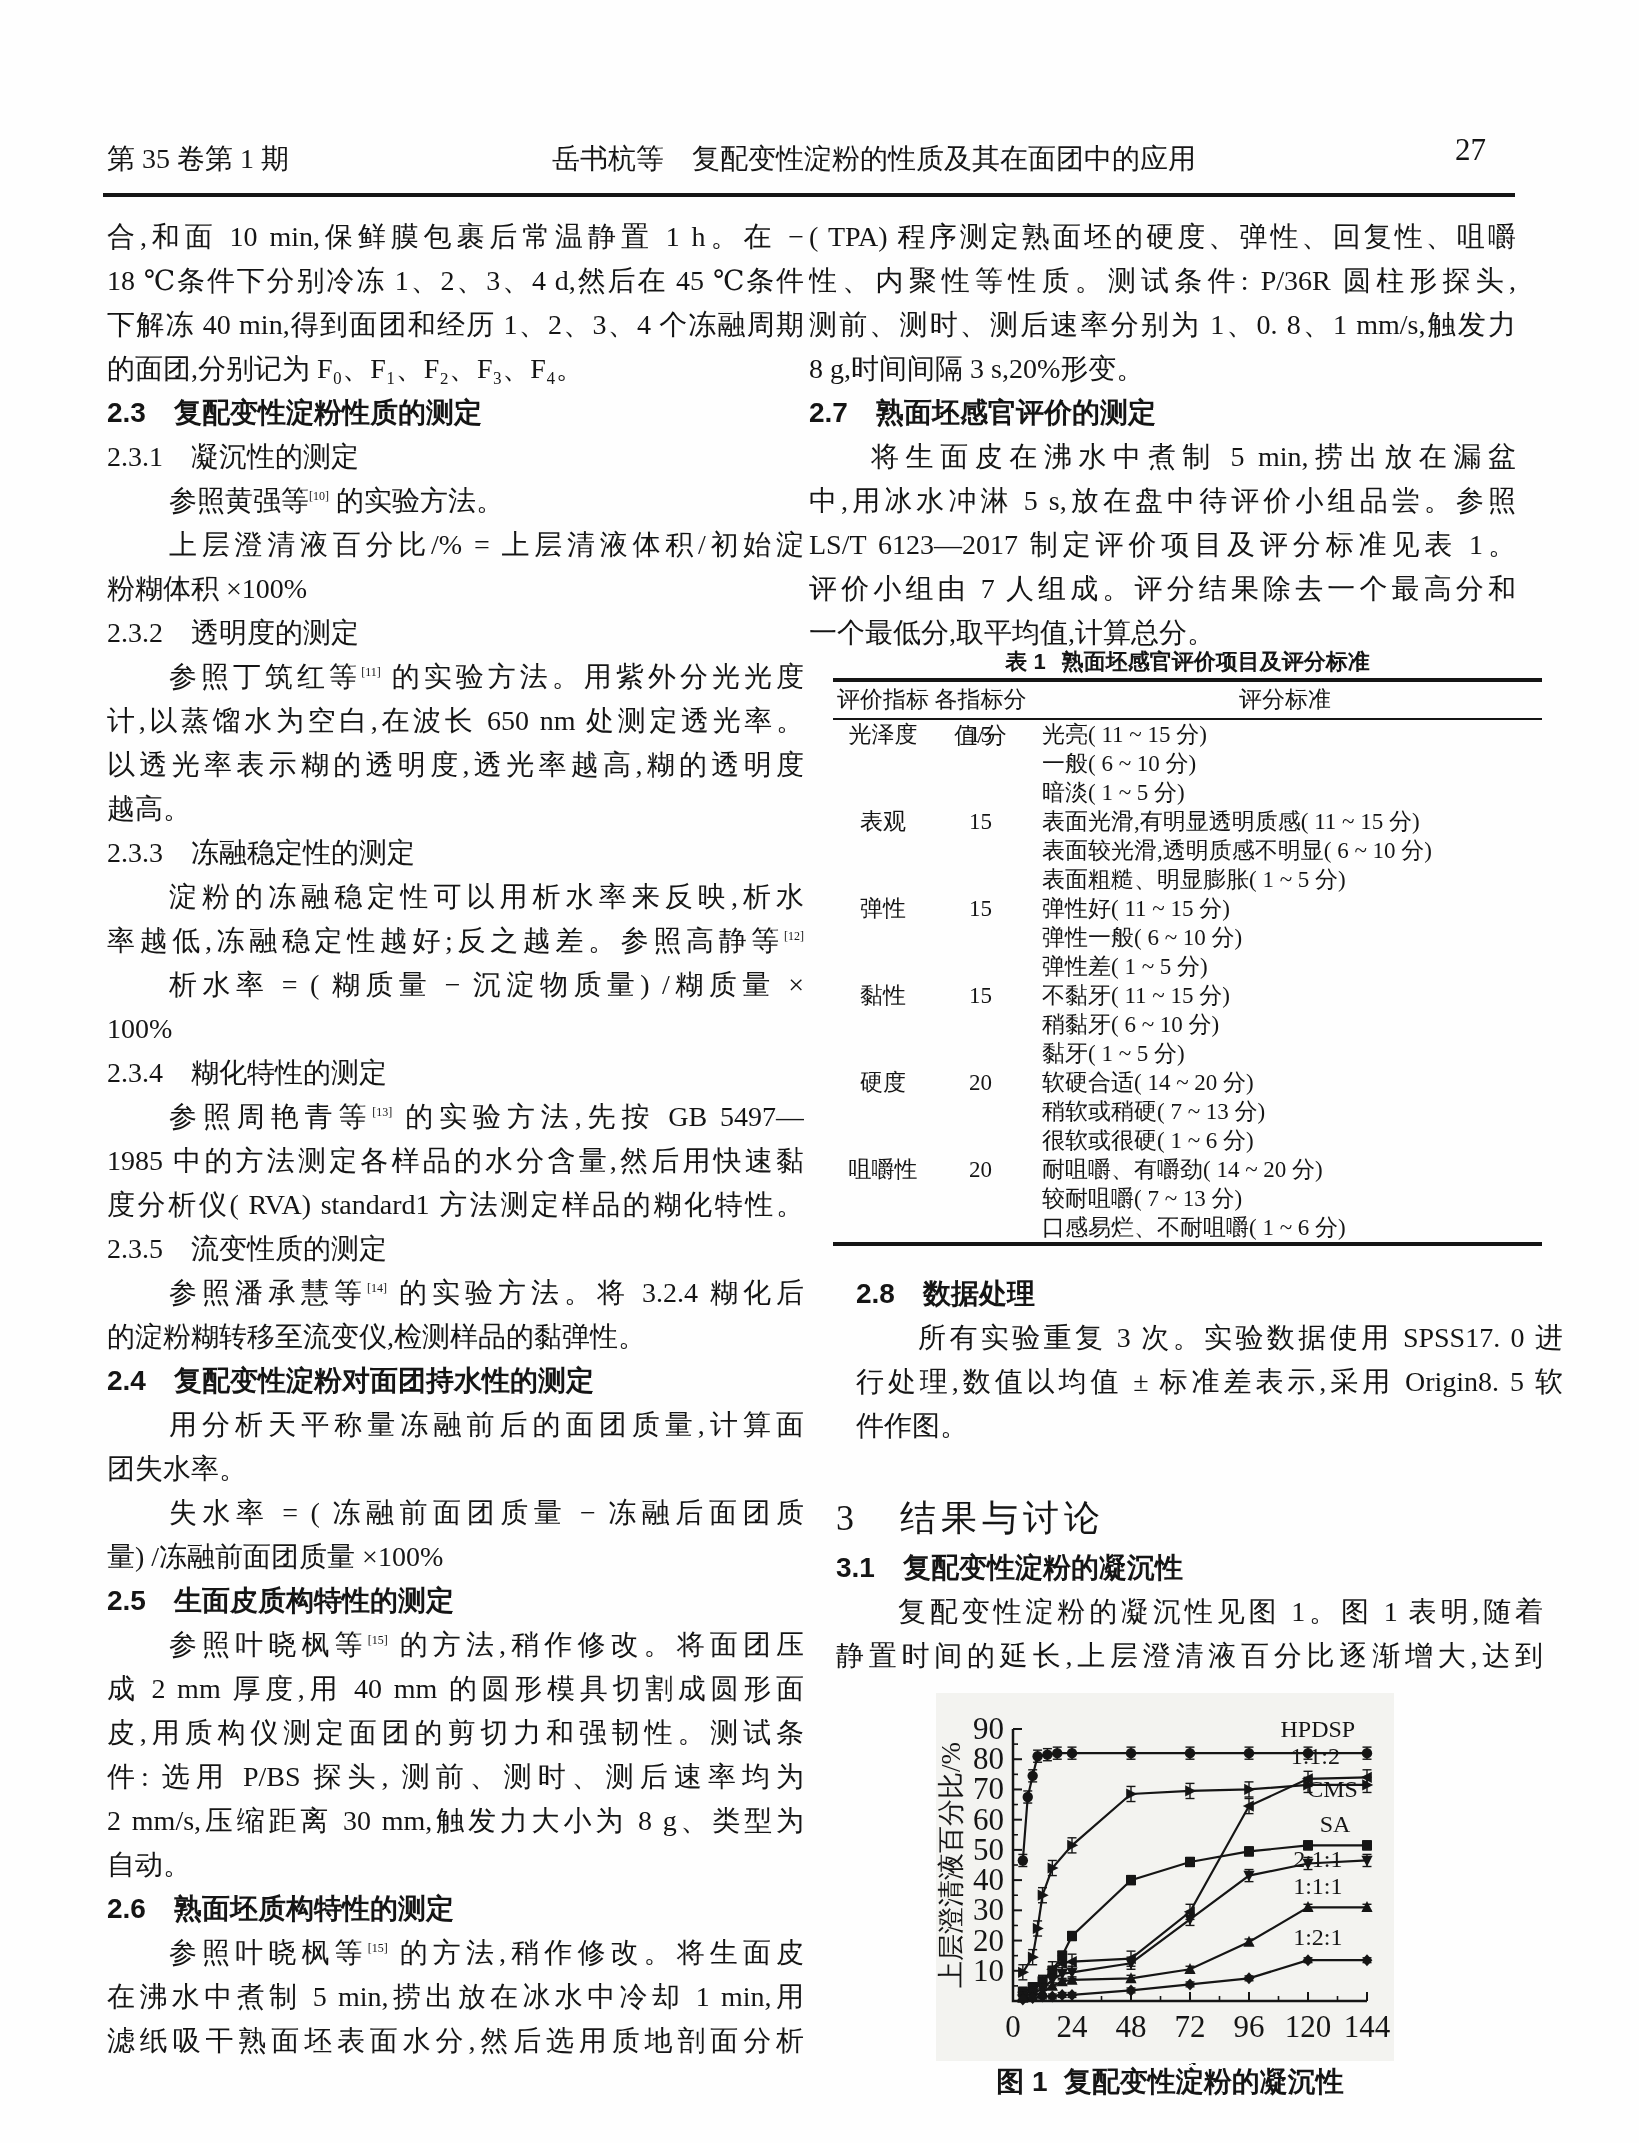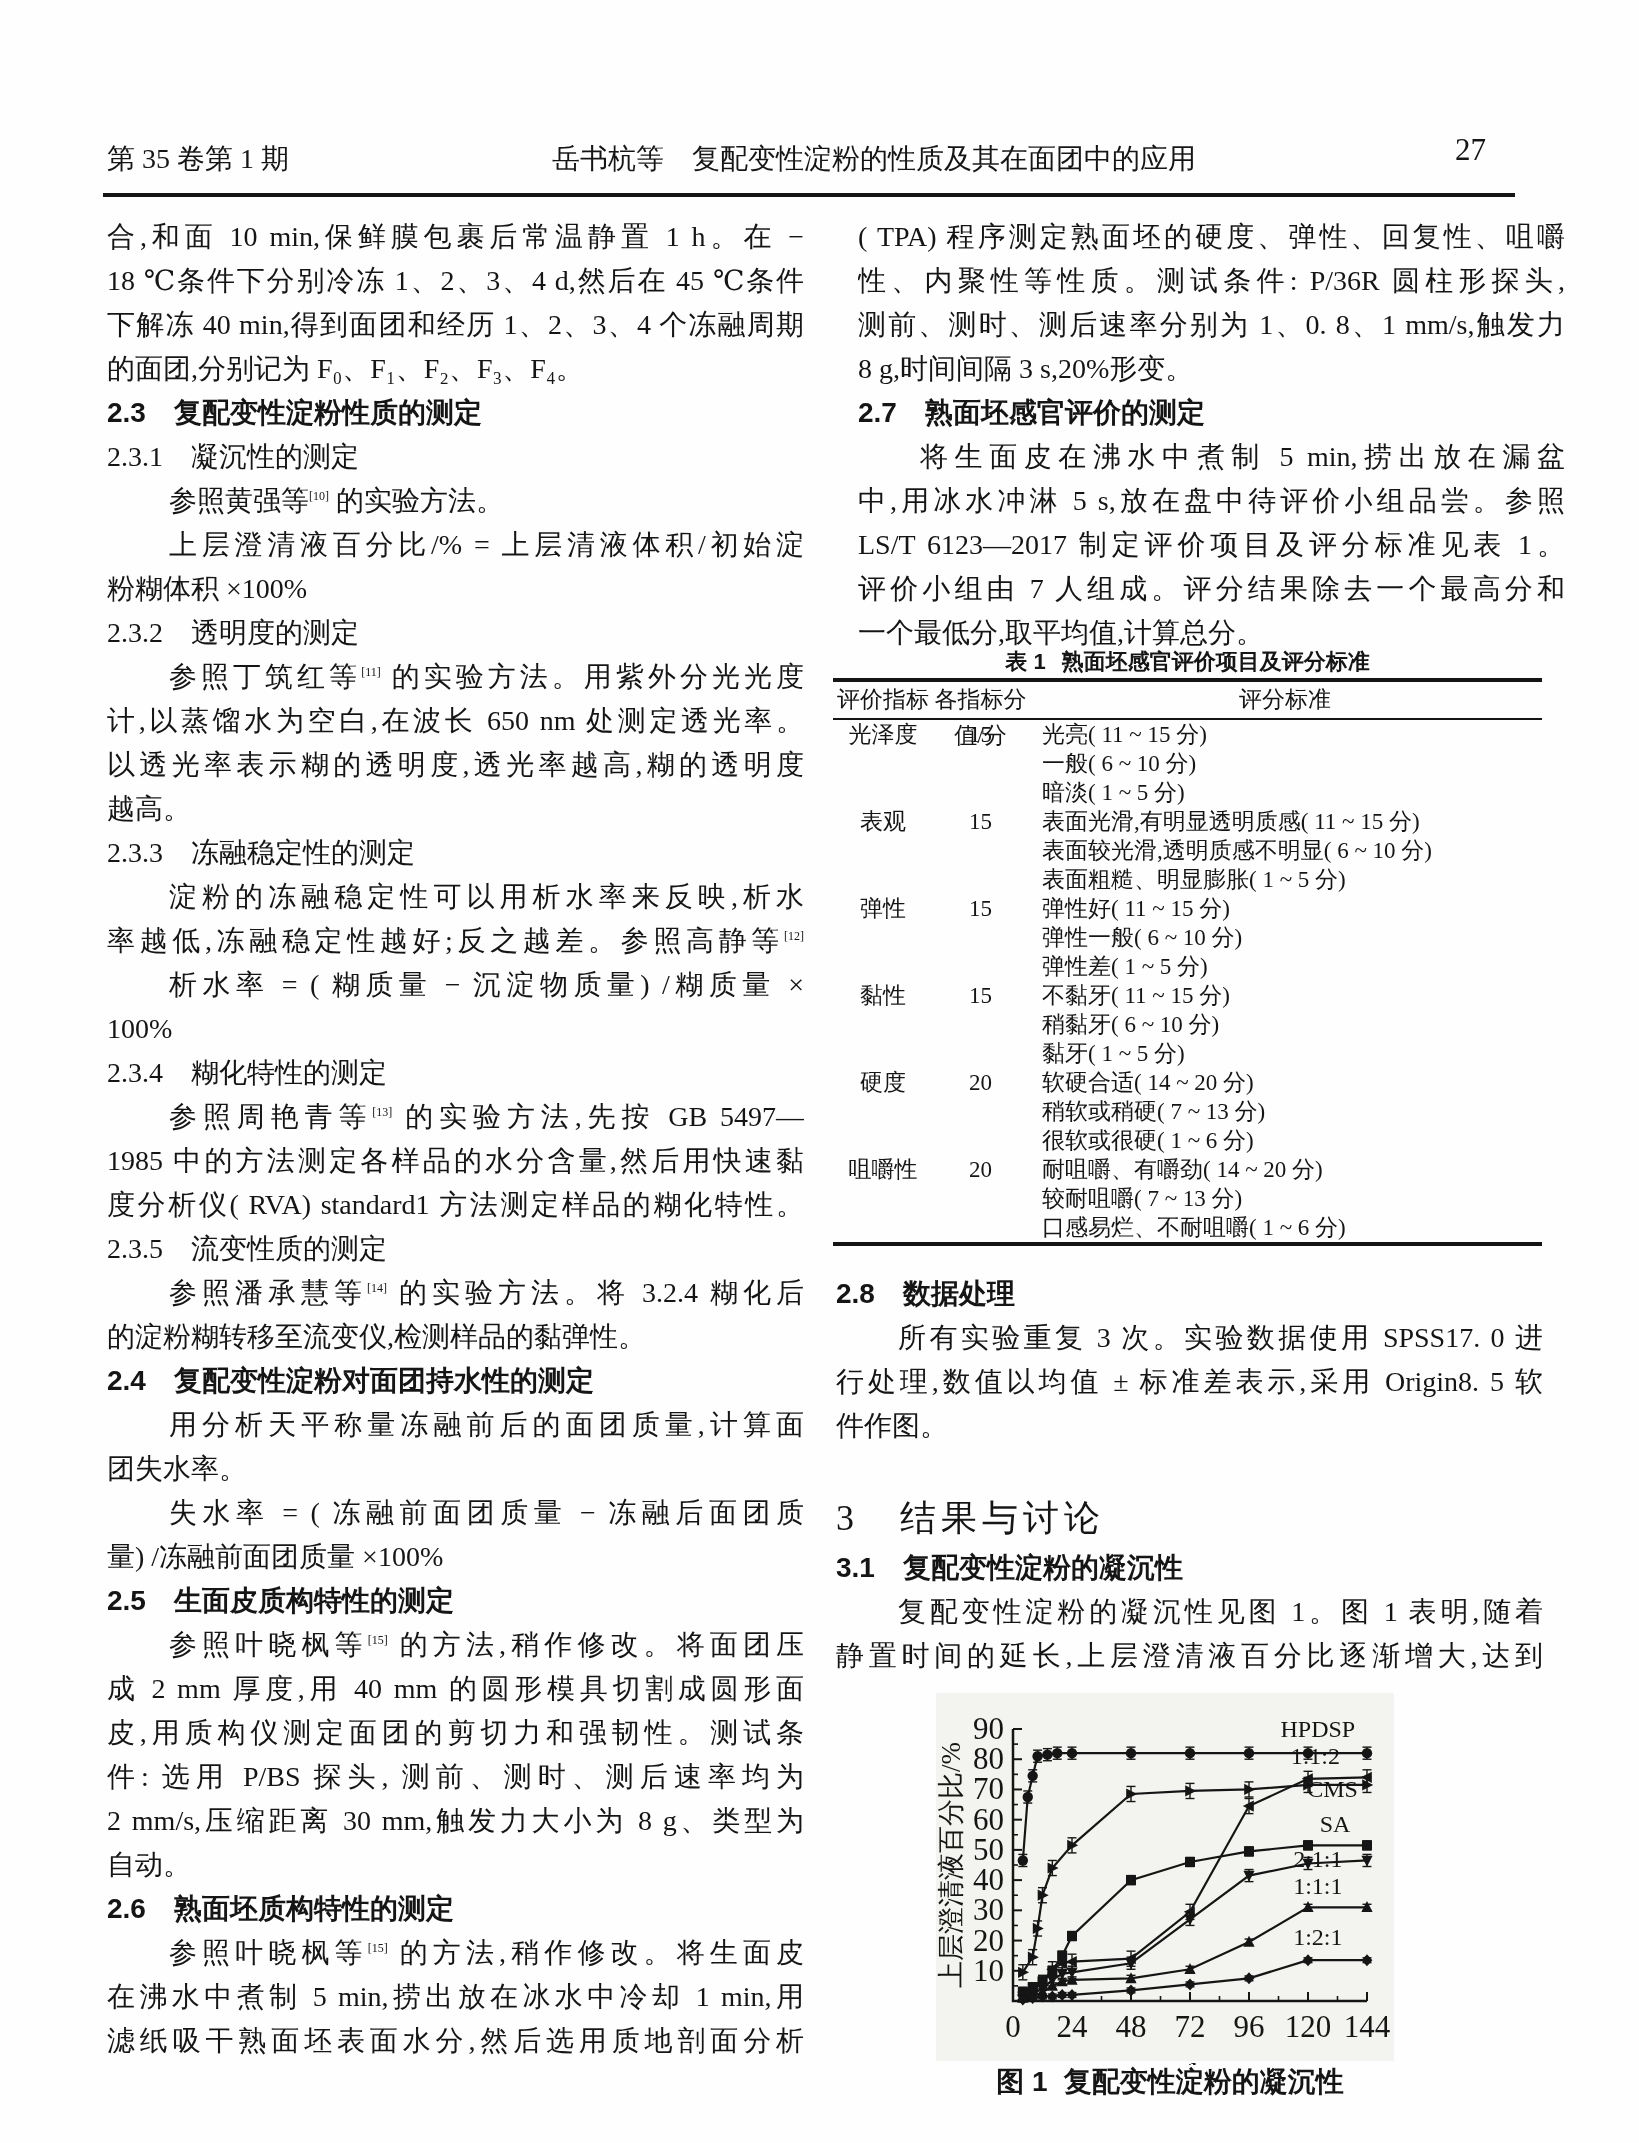--- a/index.html
+++ b/index.html
@@ -83,21 +83,21 @@
       <div class="ln fill">皮,用质构仪测定面团的剪切力和强韧性。测试条</div>
       <div class="ln fill">件: 选用 P/BS 探头, 测前、测时、测后速率均为</div>
       <div class="ln fill">2 mm/s,压缩距离 30 mm,触发力大小为 8 g、类型为</div>
       <div class="ln">自动。</div>
       <div class="ln h2">2.6　熟面坯质构特性的测定</div>
       <div class="ln ind fill">参照叶晓枫等<sup>[15]</sup> 的方法,稍作修改。将生面皮</div>
       <div class="ln fill">在沸水中煮制 5 min,捞出放在冰水中冷却 1 min,用</div>
       <div class="ln fill">滤纸吸干熟面坯表面水分,然后选用质地剖面分析</div>
     </div>
 
-  <div id="rc-top" class="col" style="left:858px;top:215px;width:707px">
+  <div id="rc-top" class="col" style="left:809px;top:215px;width:707px">
       <div class="ln fill">( TPA) 程序测定熟面坯的硬度、弹性、回复性、咀嚼</div>
       <div class="ln fill">性、内聚性等性质。测试条件: P/36R 圆柱形探头,</div>
       <div class="ln fill">测前、测时、测后速率分别为 1、0. 8、1 mm/s,触发力</div>
       <div class="ln">8 g,时间间隔 3 s,20%形变。</div>
       <div class="ln h2">2.7　熟面坯感官评价的测定</div>
       <div class="ln ind fill">将生面皮在沸水中煮制 5 min,捞出放在漏盆</div>
       <div class="ln fill">中,用冰水冲淋 5 s,放在盘中待评价小组品尝。参照</div>
       <div class="ln fill">LS/T 6123—2017 制定评价项目及评分标准见表 1。</div>
       <div class="ln fill">评价小组由 7 人组成。评分结果除去一个最高分和</div>
       <div class="ln">一个最低分,取平均值,计算总分。</div>
@@ -164,21 +164,21 @@
           <div class="c3">
             <div>耐咀嚼、有嚼劲( 14 ~ 20 分)</div>
             <div>较耐咀嚼( 7 ~ 13 分)</div>
             <div>口感易烂、不耐咀嚼( 1 ~ 6 分)</div>
           </div>
         </div>
       </div>
     <div class="rule-thick"></div>
   </div>
 
-  <div id="rc-mid" class="col" style="left:836px;top:1272px;width:707px">
+  <div id="rc-mid" class="col" style="left:856px;top:1272px;width:707px">
       <div class="ln h2">2.8　数据处理</div>
       <div class="ln ind fill">所有实验重复 3 次。实验数据使用 SPSS17. 0 进</div>
       <div class="ln fill">行处理,数值以均值 ± 标准差表示,采用 Origin8. 5 软</div>
       <div class="ln">件作图。</div>
     </div>
 
   <div class="h1-line" style="left:836px;top:1490px;width:707px">3　结果与讨论</div>
 
   <div id="rc-bottom" class="col" style="left:836px;top:1546px;width:707px">
       <div class="ln h2">3.1　复配变性淀粉的凝沉性</div>

